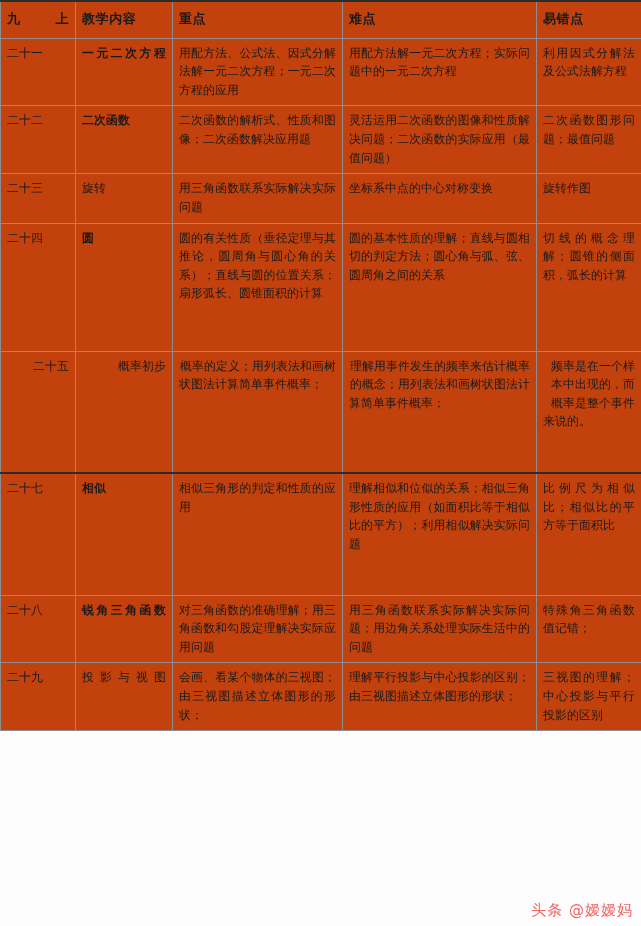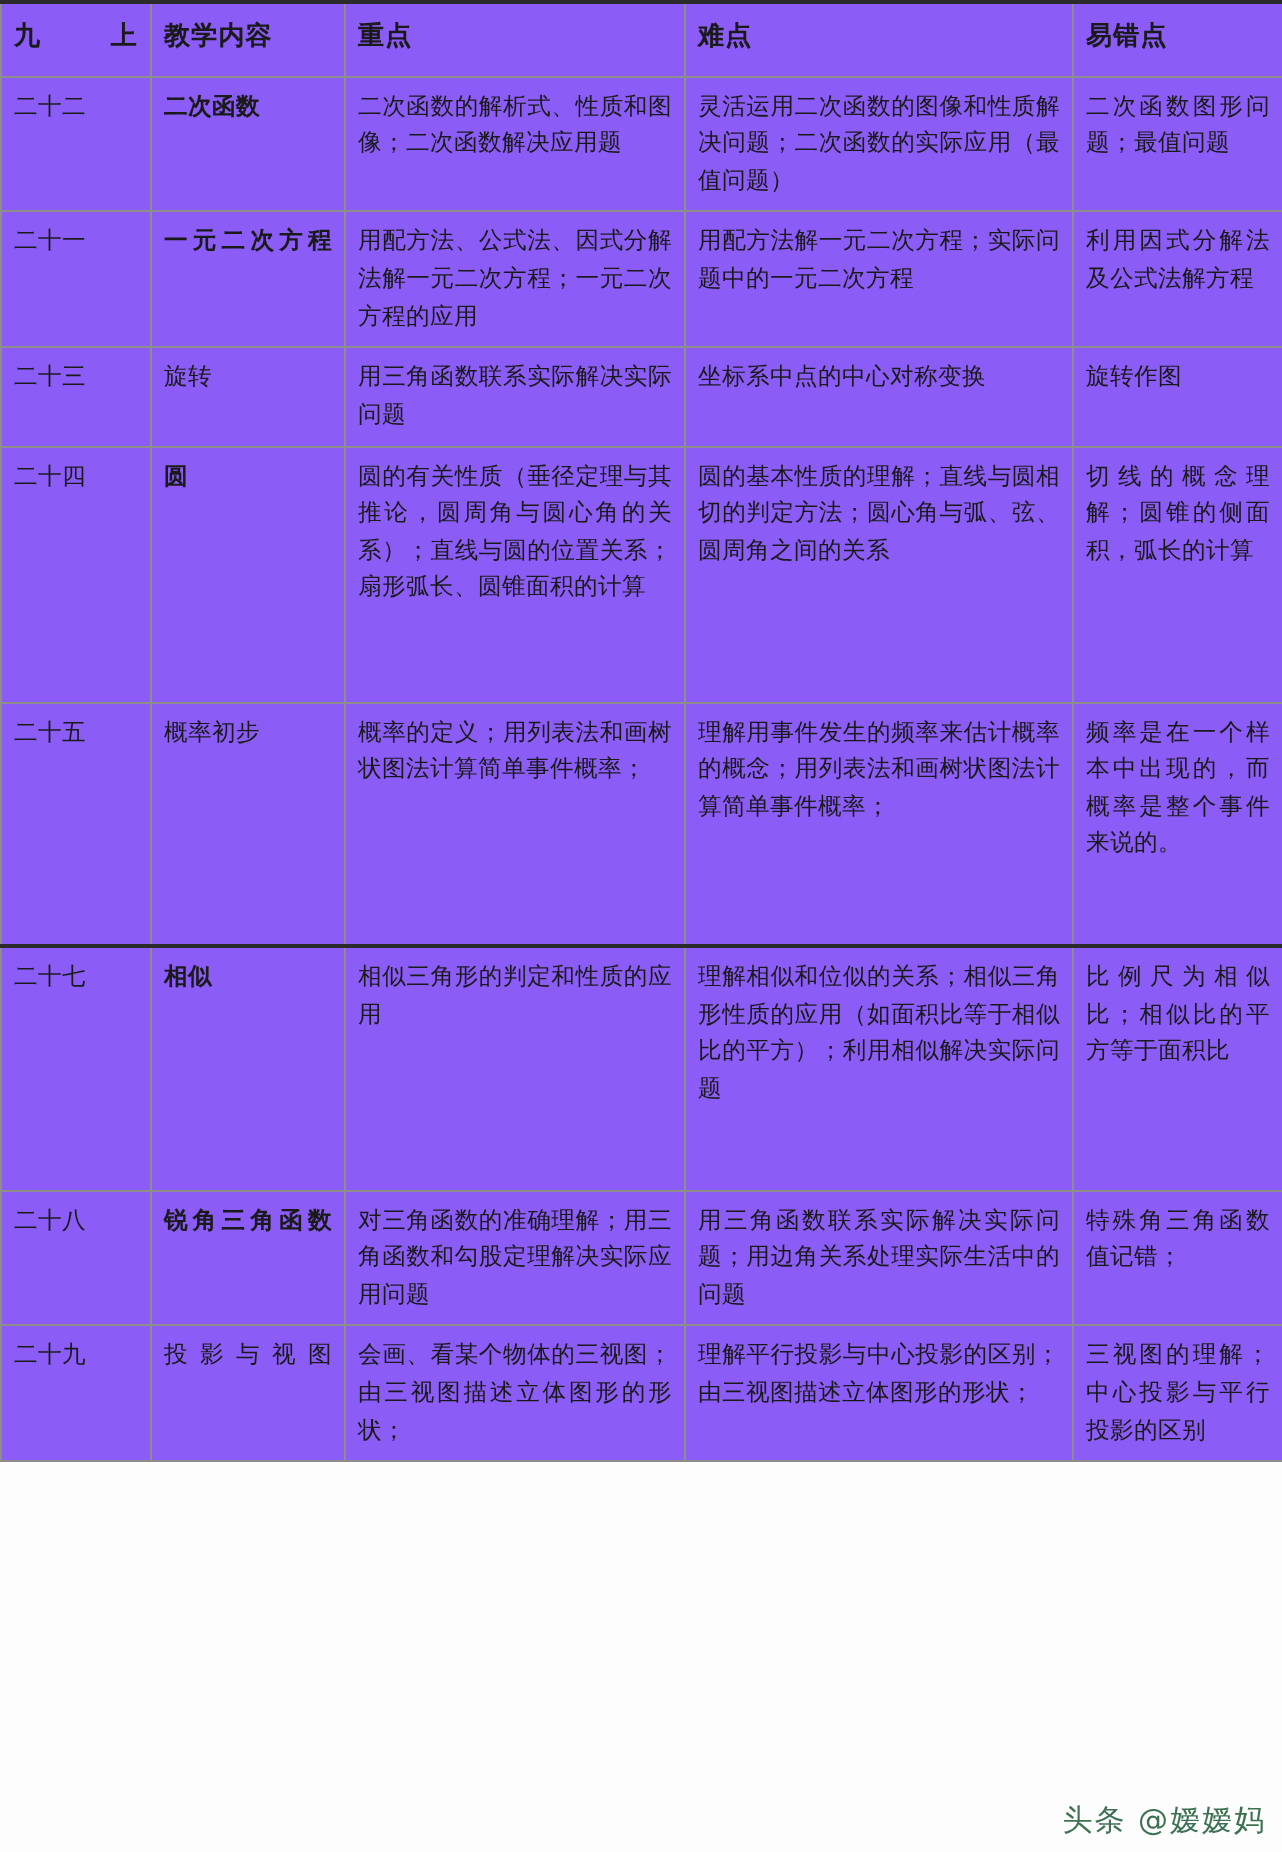--- a/index.html
+++ b/index.html
@@ -22,21 +22,21 @@
     width: 641px;
     height: 926px;
     background: #fdfdfd;
     padding: 0;
   }
 
   table.curriculum {
     width: 641px;
     border-collapse: collapse;
     table-layout: fixed;
-    background: #8b5cf6;
+    background: #c2410c;
   }
 
   table.curriculum td {
     border: 1px solid #8d8d8d;
     vertical-align: top;
     padding: 5px 6px 6px 6px;
     font-size: 11.8px;
     line-height: 1.58;
     color: #1a1a1a;
     letter-spacing: 0.2px;
@@ -53,21 +53,21 @@
   tr.head-row td {
     font-weight: bold;
     font-size: 13px;
     padding-top: 7px;
     padding-bottom: 8px;
     letter-spacing: 0.6px;
   }
 
   
   tr.sec-start td { border-top: 2px solid #2b2b2b; }
-  tr.sec-end td   { border-bottom: 2px solid #2b2b2b; }
+  tr.sec-end td   { border-bottom: 2px solid #2b2b2b; text-align: right; }
   td.frame-left   { border-left: 2px solid #2b2b2b; }
   td.frame-right  { border-right: 2px solid #2b2b2b; }
   td.frame-mid    { border-right: 2px solid #2b2b2b; }
 
   
   .justify {
     text-align: justify;
     text-align-last: justify;
     text-justify: inter-character;
   }
@@ -94,21 +94,21 @@
   .tall-24 { height: 128px; }
   .tall-25 { height: 122px; }
 
   
   .watermark {
     position: absolute;
     right: 8px;
     bottom: 6px;
     font-size: 15px;
     font-family: "DejaVu Sans", "Liberation Sans", sans-serif;
-    color: #14532d;
+    color: #ef4444;
     opacity: 0.82;
     letter-spacing: 1px;
     white-space: nowrap;
     pointer-events: none;
     text-shadow: 0 0 1px rgba(255,255,255,0.9);
   }
 </style>
 </head>
 <body>
 
@@ -126,33 +126,33 @@
 
       <tr class="head-row sec-start">
         <td class="frame-left justify">九上</td>
         <td>教学内容</td>
         <td>重点</td>
         <td class="frame-mid">难点</td>
         <td class="frame-right">易错点</td>
       </tr>
 
       <tr>
+        <td class="frame-left chapter-cell">二十一</td>
+        <td class="topic-cell justify">一元二次方程</td>
+        <td class="justify-body">用配方法、公式法、因式分解法解一元二次方程；一元二次方程的应用</td>
+        <td class="frame-mid justify-body">用配方法解一元二次方程；实际问题中的一元二次方程</td>
+        <td class="frame-right justify-body">利用因式分解法及公式法解方程</td>
+      </tr>
+
+      <tr>
         <td class="frame-left chapter-cell">二十二</td>
         <td class="topic-cell">二次函数</td>
         <td class="justify-body">二次函数的解析式、性质和图像；二次函数解决应用题</td>
         <td class="frame-mid justify-body">灵活运用二次函数的图像和性质解决问题；二次函数的实际应用（最值问题）</td>
         <td class="frame-right justify-body">二次函数图形问题；最值问题</td>
-      </tr>
-
-      <tr>
-        <td class="frame-left chapter-cell">二十一</td>
-        <td class="topic-cell justify">一元二次方程</td>
-        <td class="justify-body">用配方法、公式法、因式分解法解一元二次方程；一元二次方程的应用</td>
-        <td class="frame-mid justify-body">用配方法解一元二次方程；实际问题中的一元二次方程</td>
-        <td class="frame-right justify-body">利用因式分解法及公式法解方程</td>
       </tr>
 
       <tr>
         <td class="frame-left chapter-cell">二十三</td>
         <td class="topic-cell plain">旋转</td>
         <td class="justify-body">用三角函数联系实际解决实际问题</td>
         <td class="frame-mid justify-body">坐标系中点的中心对称变换</td>
         <td class="frame-right justify-body">旋转作图</td>
       </tr>
 

